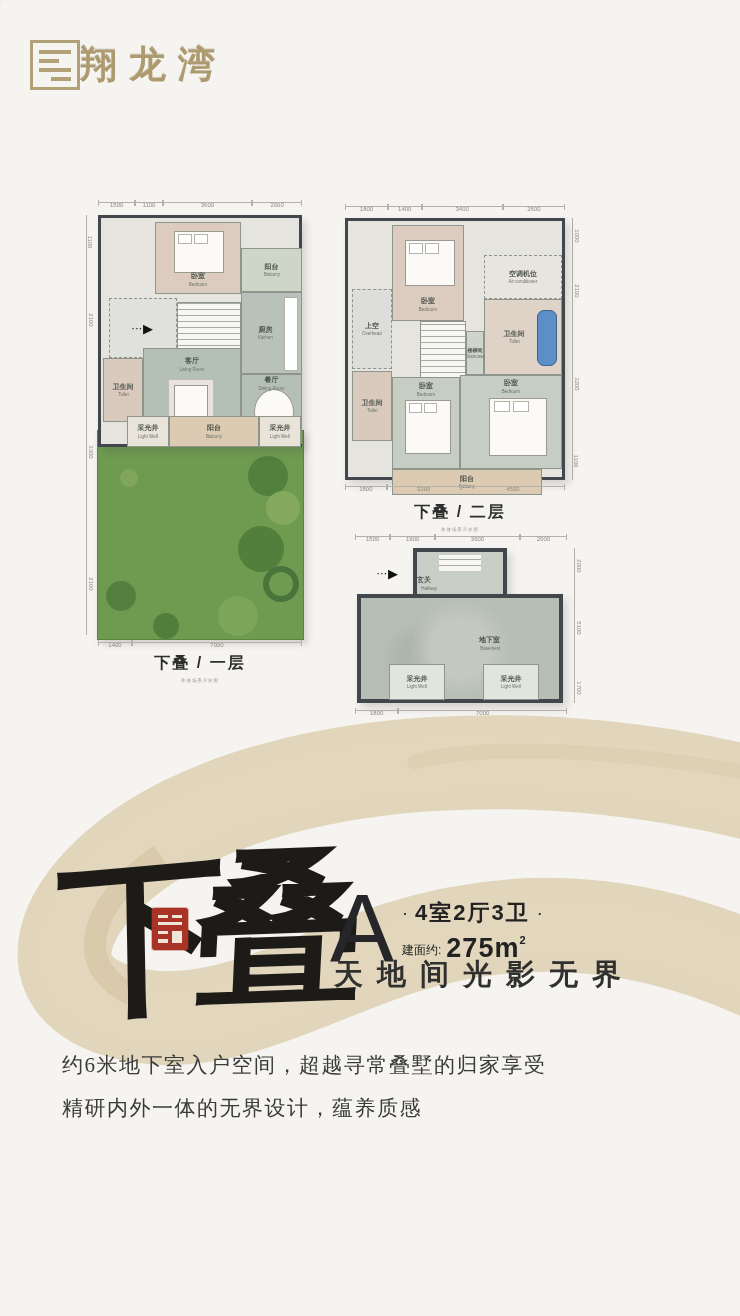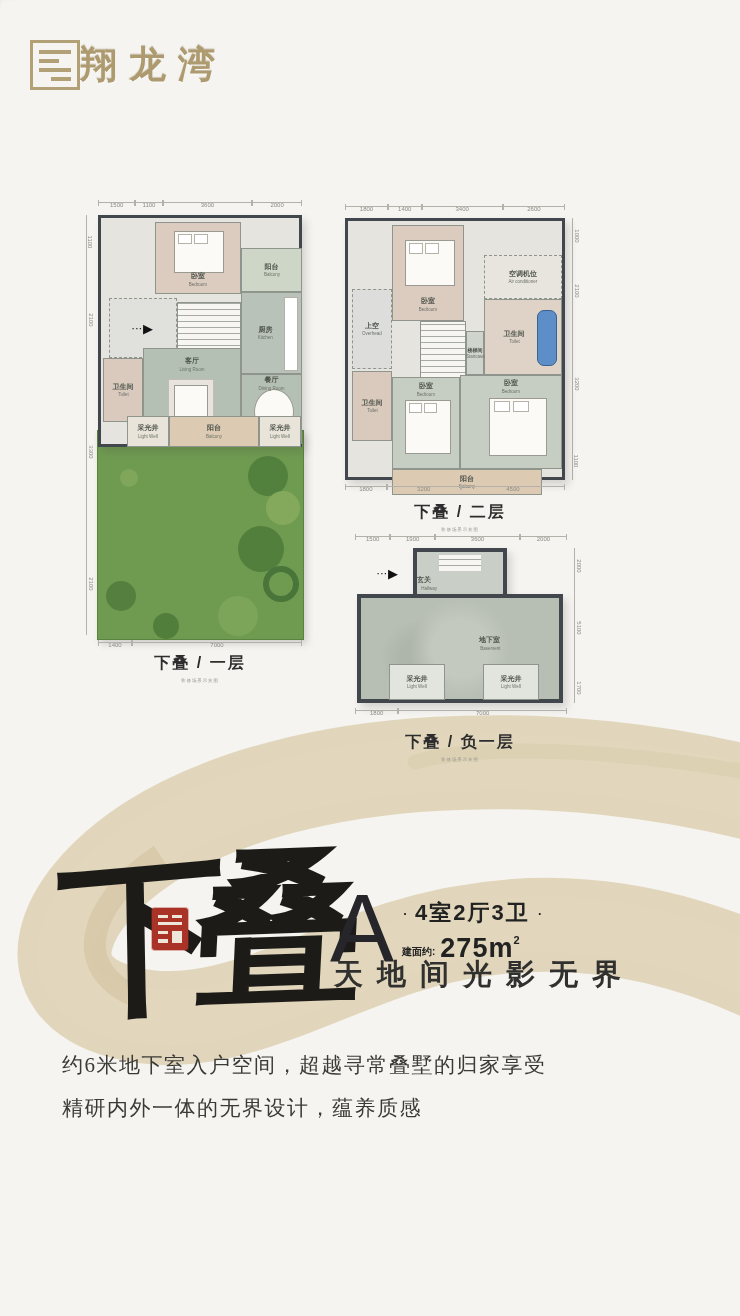--- a/index.html
+++ b/index.html
@@ -57,21 +57,21 @@
   .seal i.s1{left:6px;top:7px;width:10px;height:3px}.seal i.s2{left:6px;top:14px;width:24px;height:3px}
   .seal i.s3{left:20px;top:7px;width:10px;height:3px}.seal i.s4{left:6px;top:23px;width:10px;height:3px}
   .seal i.s5{left:20px;top:23px;width:10px;height:12px}.seal i.s6{left:6px;top:31px;width:10px;height:4px}
   
   .unitA{left:330px;top:880px;font-size:96px;font-weight:300;color:#26262a;font-family:"Liberation Sans",sans-serif;line-height:1;}
   .spec{left:402px;top:898px;}
   .spec-row{display:flex;align-items:center;gap:7px;color:#222;}
   .spec-row .dot{font-size:18px;line-height:1;}
   .spec-row .lay{font-size:22px;font-weight:700;letter-spacing:2px;}
   .area{margin-top:7px;display:flex;align-items:flex-end;gap:5px;color:#222;}
-  .area .al{font-size:10px;font-weight:700;padding-bottom:3px;}
+  .area .al{font-size:12px;font-weight:400;padding-bottom:3px;}
   .area .av{font-size:27px;font-weight:700;letter-spacing:1px;line-height:1;}
   .area sup{font-size:11px;font-weight:700;vertical-align:top;}
   .slogan{left:334px;top:955px;font-size:29px;letter-spacing:14px;color:#30302f;font-family:"Liberation Serif","DejaVu Serif",serif;font-weight:600;}
   
   .desc{left:62px;top:1044px;font-size:21px;line-height:43px;letter-spacing:1.5px;color:#3a3a38;font-family:"Liberation Serif","DejaVu Serif",serif;}
   .desc div{white-space:nowrap;}
 </style>
 </head>
 <body>
 
@@ -365,23 +365,20 @@
             <em>Light Well</em>
           </span>
       </div>
     </div>
   </div>
 
   <div class="dims" style="left:355px;top:710px;width:212px;">
     <span style="flex:1.8">1800</span>
       <span style="flex:7">7000</span>
   </div>
-  <div class="cap" style="left:385px;top:732px;width:150px;">
-    <b>下叠 / 负一层</b><small>装修场景示意图</small>
-  </div>
 
 
   <div class="abs calli c1">下</div>
   <div class="abs calli c2">叠</div>
   <div class="abs seal">
     <i class="s1"></i>
       <i class="s2"></i>
       <i class="s3"></i>
       <i class="s4"></i>
       <i class="s5"></i>

